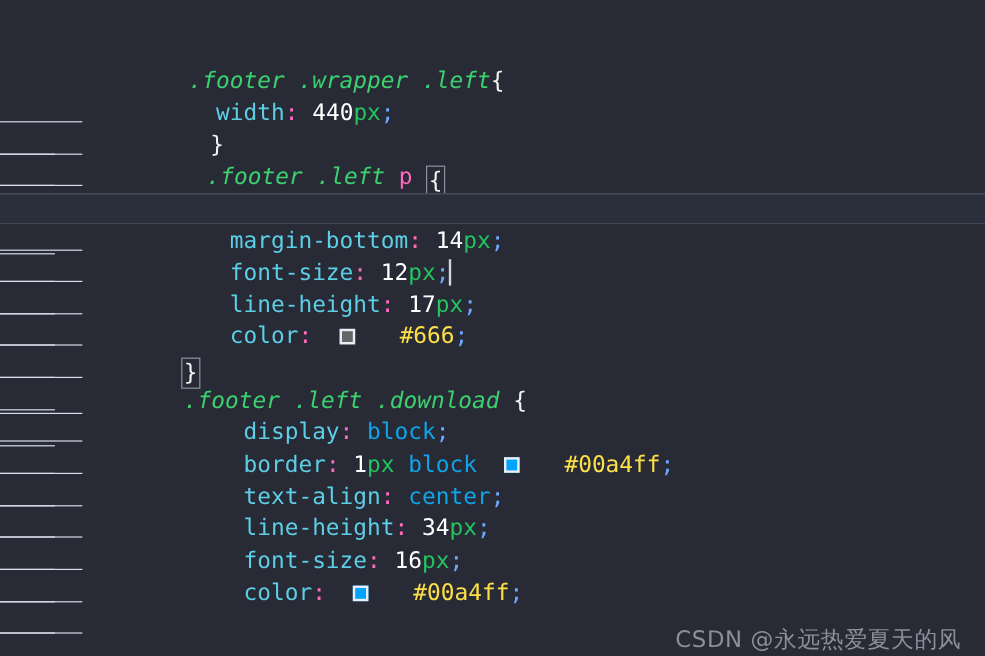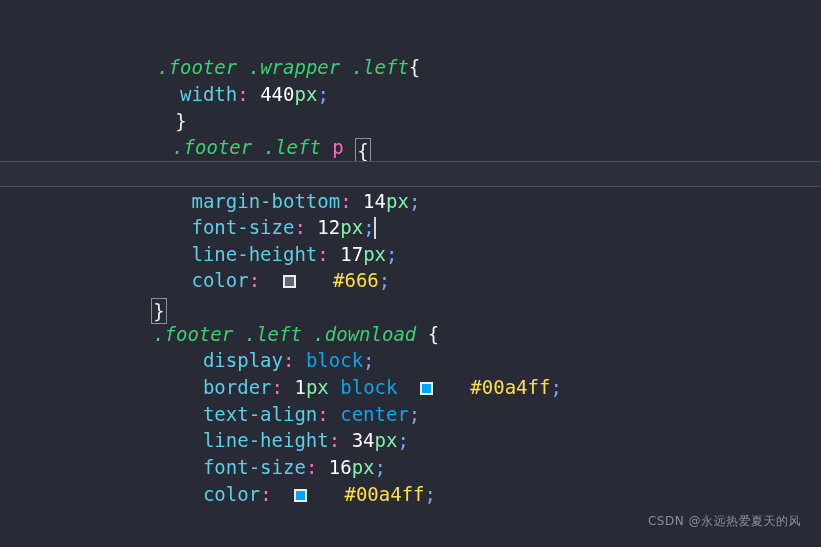--- a/index.html
+++ b/index.html
@@ -25,38 +25,39 @@
     width: 821px;
     padding-top: 1px;
     box-sizing: border-box;
   }
   .code-line {
     position: relative;
     height: 26.65px;
     white-space: pre;
     color: #d8dee9;
     padding-left: 0px;
+    text-decoration: underline;
   }
   .code-line.current {
     background: #2b2f3b;
     box-shadow: inset 0 1px 0 #4b5263, inset 0 -1px 0 #4b5263;
   }
   .ln-inner {
     display: inline-block;
     margin-left: -3px;
   }
 
   
   .t-sel      { color: #3bd16f; font-style: italic; }
   .t-elem     { color: #ff6ac1; font-style: normal; }
   .t-prop     { color: #5ccfe6; }
   .t-colon    { color: #ff6ac1; }
   .t-semi     { color: #6ea8ff; }
   .t-num      { color: #ffffff; }
-  .t-unit     { color: #86efac; }
+  .t-unit     { color: #22c55e; }
   .t-kw       { color: #0ea5e9; }
   .t-hex      { color: #fde047; padding-left: 36px; }
   .t-brace    { color: #f2f2f2; }
 
   
   .bracket-box {
     display: inline-block;
     border: 1px solid #8b93a3;
     margin: 0 0px;
     padding: 0 1px;
@@ -83,24 +84,24 @@
     height: 22px;
     background: #d0d6e0;
     vertical-align: -5px;
     margin-left: -1px;
   }
 
   
   .watermark {
     position: absolute;
     right: 20px;
-    bottom: 12px;
+    bottom: 0;
     color: #8a8f99;
     font-family: "DejaVu Sans", "Liberation Sans", sans-serif;
-    font-size: 12px;
+    font-size: 19px;
     letter-spacing: 0.5px;
     white-space: nowrap;
     user-select: none;
   }
 </style>
 </head>
 <body>
 
 <div id="editor-root">
 

